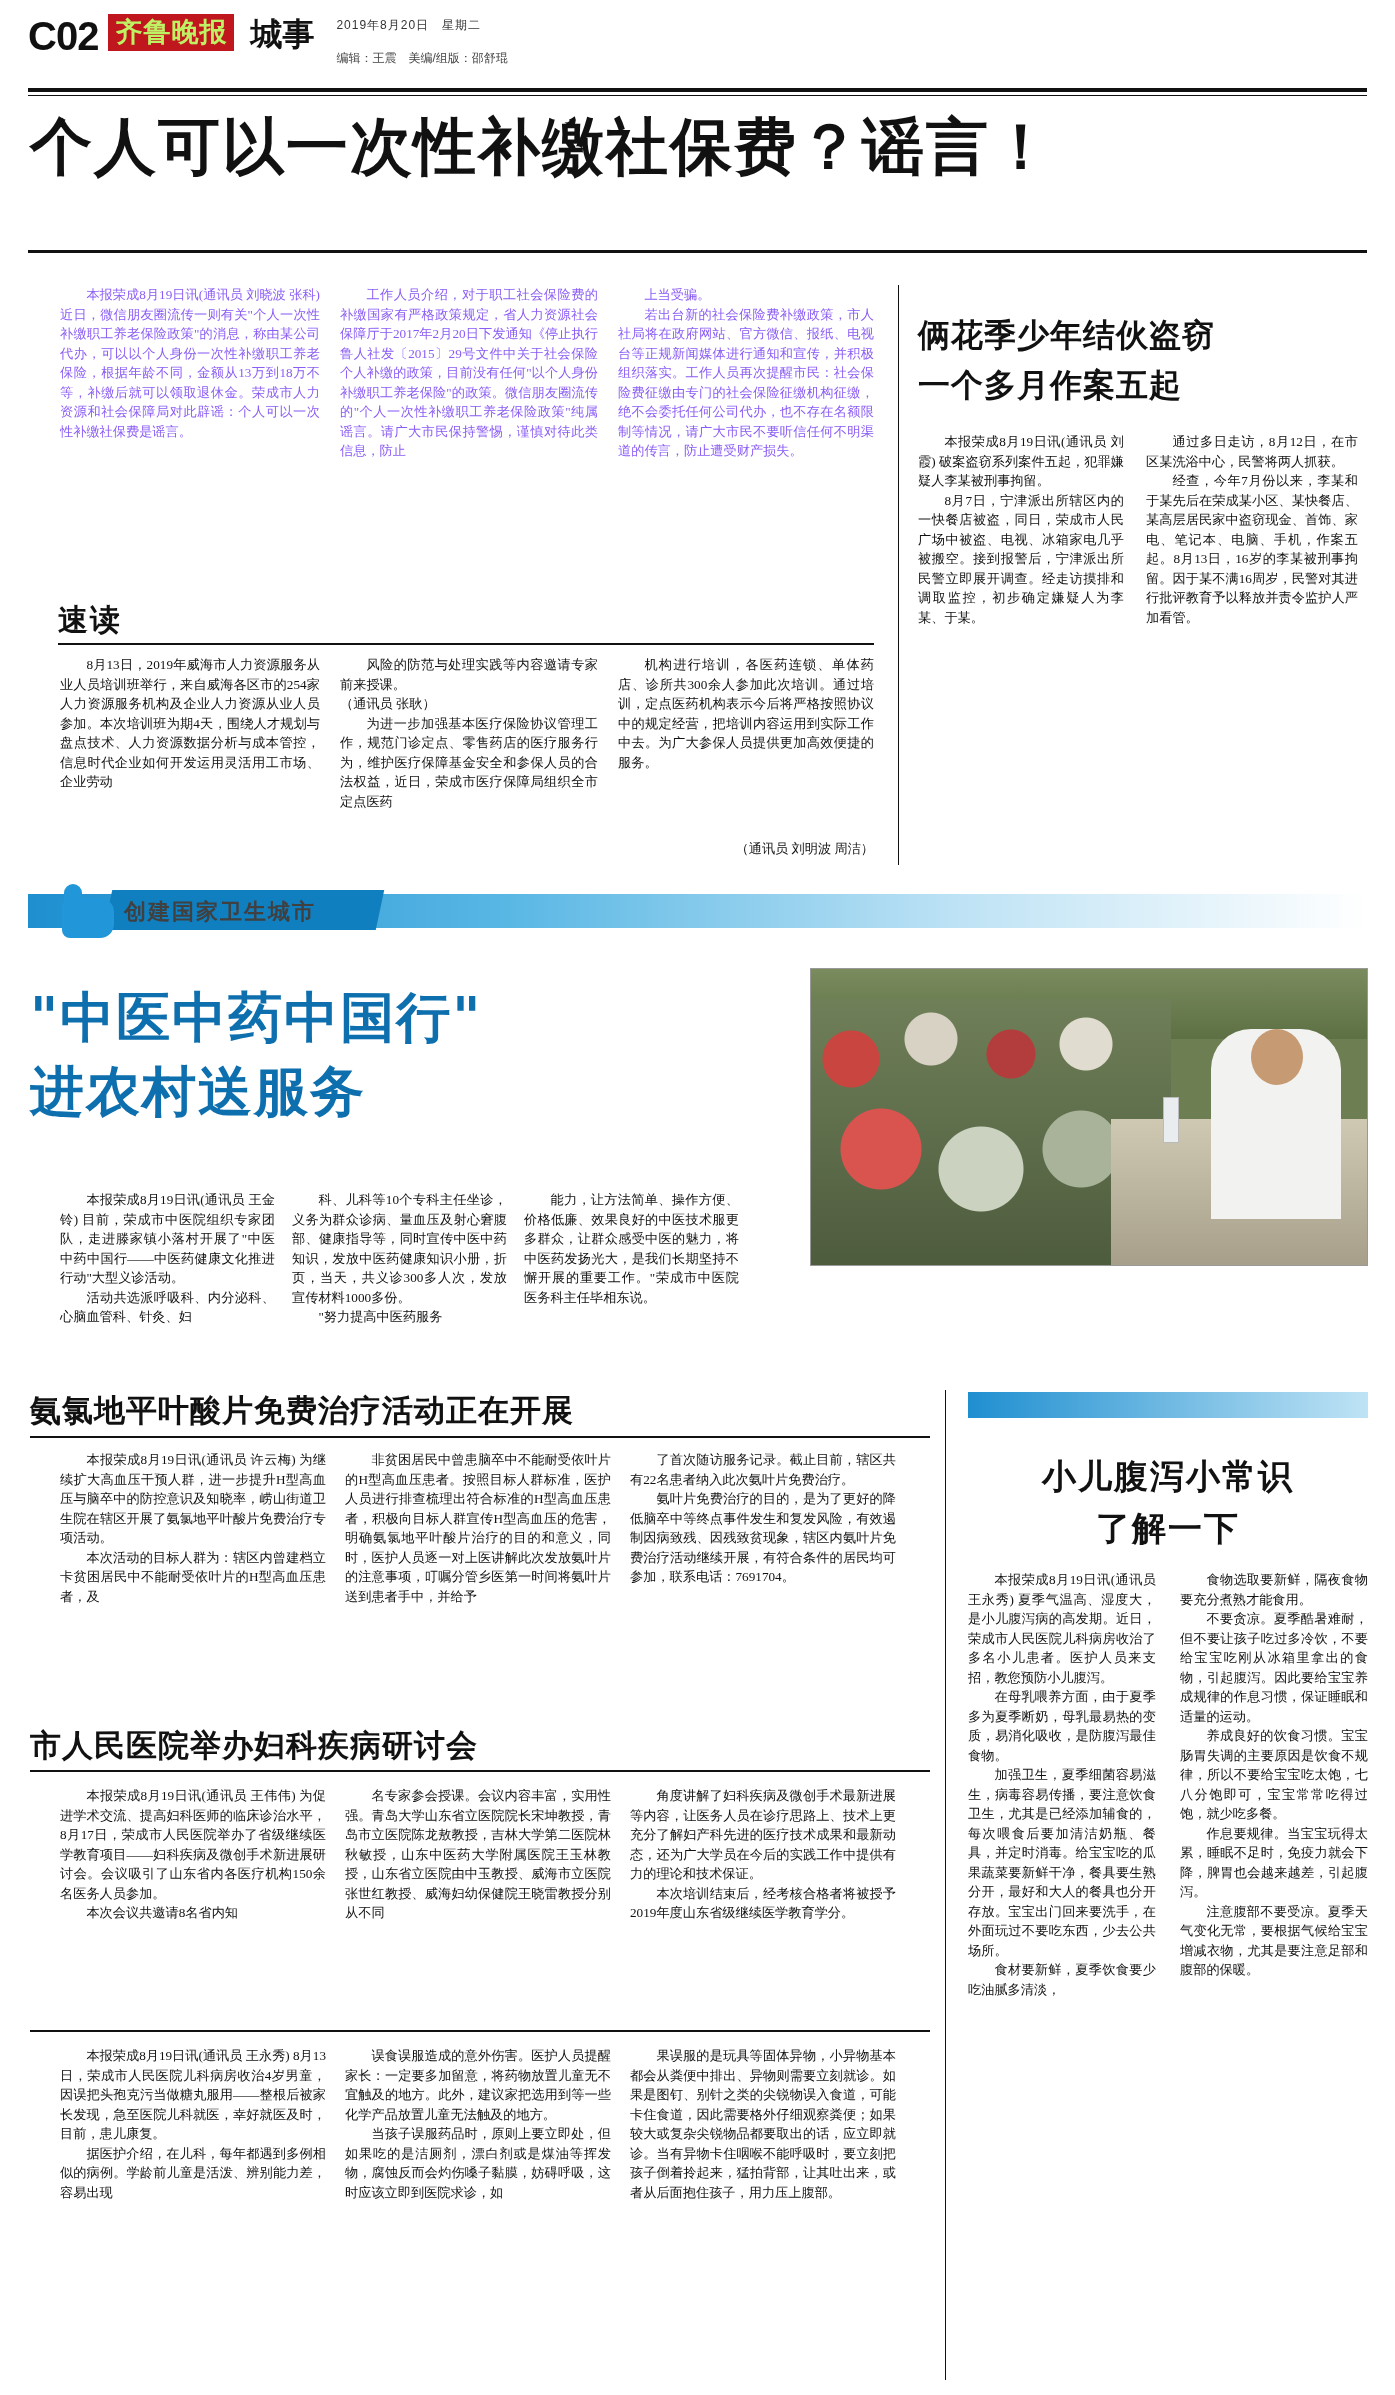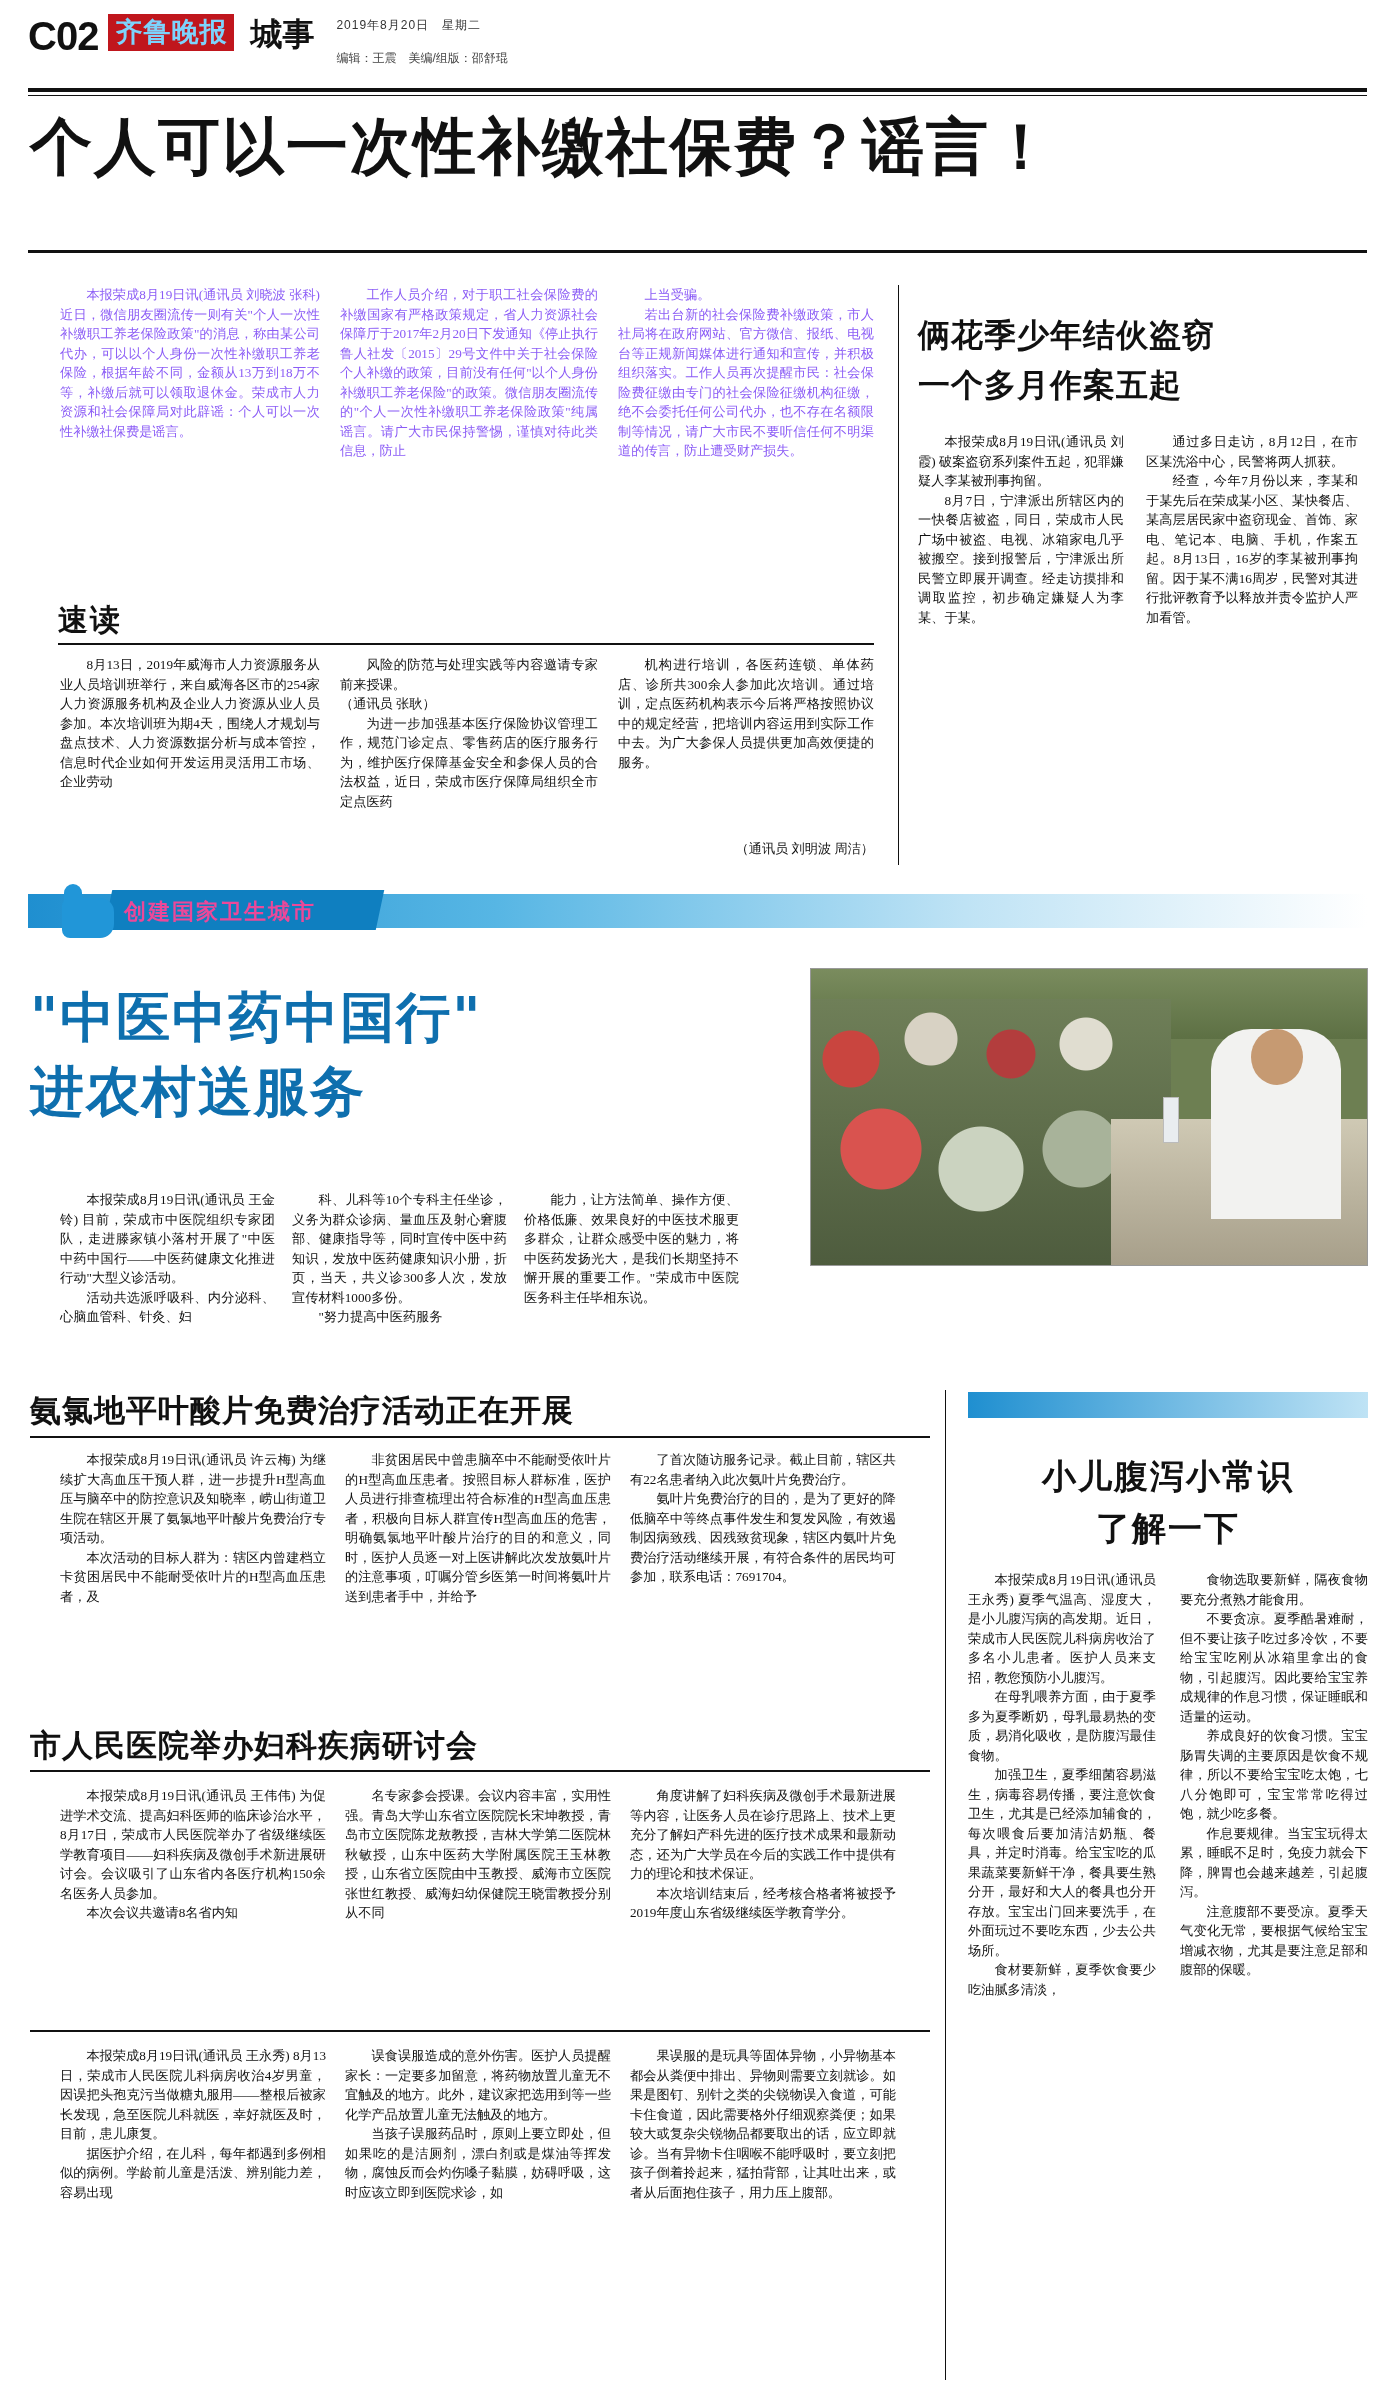--- a/index.html
+++ b/index.html
@@ -2,21 +2,21 @@
 <html><head>
 <meta charset="utf-8">
 <style>
   html,body{margin:0;padding:0;background:#fff;}
   body{width:1395px;height:2395px;font-family:"Liberation Serif",serif;color:#111;position:relative;}
   .page{position:relative;width:1395px;height:2395px;padding:0;box-sizing:border-box;}
 
   
   .masthead{position:absolute;left:28px;top:14px;width:1339px;height:64px;display:flex;align-items:flex-start;}
   .folio{font-family:"Liberation Sans",sans-serif;font-size:40px;font-weight:bold;letter-spacing:-1px;color:#111;line-height:44px;}
-  .paper-logo{margin-left:10px;background:#c0161d;color:#7dd3fc;font-family:"DejaVu Serif",serif;font-weight:bold;font-size:27px;padding:3px 7px 4px 7px;line-height:30px;letter-spacing:1px;}
+  .paper-logo{margin-left:10px;background:#c0161d;color:#bef264;font-family:"DejaVu Serif",serif;font-weight:bold;font-size:27px;padding:3px 7px 4px 7px;line-height:30px;letter-spacing:1px;}
   .section-name{margin-left:16px;font-family:"DejaVu Serif",serif;font-size:32px;font-weight:bold;line-height:40px;}
   .masthead-meta{margin-left:22px;margin-top:2px;font-family:"Liberation Sans",sans-serif;font-size:12px;color:#333;line-height:19px;}
   .masthead-meta .date{letter-spacing:1px;}
   .masthead-meta .editors{margin-top:14px;color:#444;}
   .rule-thick{position:absolute;left:28px;top:88px;width:1339px;height:4px;background:#111;}
   .rule-thin{position:absolute;left:28px;top:95px;width:1339px;height:1px;background:#111;}
 
   
   .headline-1{position:absolute;left:30px;top:112px;width:1330px;font-family:"DejaVu Serif",serif;font-weight:bold;font-size:62px;line-height:70px;letter-spacing:2px;}
   .rule-under-head{position:absolute;left:28px;top:250px;width:1339px;height:3px;background:#111;}
@@ -44,21 +44,21 @@
   .theft-col{position:absolute;font-size:13.2px;line-height:19.5px;text-align:justify;}
   .theft-col p{margin:0;text-indent:2em;}
   .tc1{left:918px;top:432px;width:206px;}
   .tc2{left:1146px;top:432px;width:212px;}
 
   
   .banner{position:absolute;left:28px;top:880px;width:1339px;height:62px;}
   .banner-bg{position:absolute;left:0;top:14px;width:1339px;height:34px;background:linear-gradient(90deg,#1f8fd0 0%,#57b6e4 35%,#bfe3f5 70%,#ffffff 100%);}
   .banner-badge{position:absolute;left:0;top:0;width:360px;height:62px;}
   .banner-badge .ribbon{position:absolute;left:80px;top:10px;width:272px;height:40px;background:#0f7fc0;transform:skewX(-12deg);}
-  .banner-badge .ribbon-txt{position:absolute;left:96px;top:17px;width:250px;color:#ec4899;font-family:"DejaVu Serif",serif;font-weight:bold;font-size:22px;letter-spacing:2px;}
+  .banner-badge .ribbon-txt{position:absolute;left:96px;top:17px;width:250px;color:#404040;font-family:"DejaVu Serif",serif;font-weight:bold;font-size:22px;letter-spacing:2px;}
   .thumb{position:absolute;left:30px;top:4px;width:62px;height:56px;}
   .thumb .hand{position:absolute;left:4px;top:14px;width:52px;height:40px;background:#2196d8;border-radius:8px 14px 14px 8px;}
   .thumb .up{position:absolute;left:6px;top:0px;width:18px;height:30px;background:#2196d8;border-radius:9px 9px 0 0;}
 
   
   .headline-3{position:absolute;left:30px;top:980px;width:760px;font-family:"DejaVu Serif",serif;font-size:54px;font-weight:bold;line-height:74px;letter-spacing:2px;color:#0e6fae;}
   .photo{position:absolute;left:810px;top:968px;width:556px;height:296px;overflow:hidden;border:1px solid #999;background:#6d7f52;}
   .photo .sky{position:absolute;left:0;top:0;width:556px;height:70px;background:linear-gradient(180deg,#7a8c5e,#5d7044);}
   .photo .crowd{position:absolute;left:0;top:30px;width:360px;height:266px;background:
      radial-gradient(circle at 40px 60px,#c9453f 0 28px,transparent 29px),

